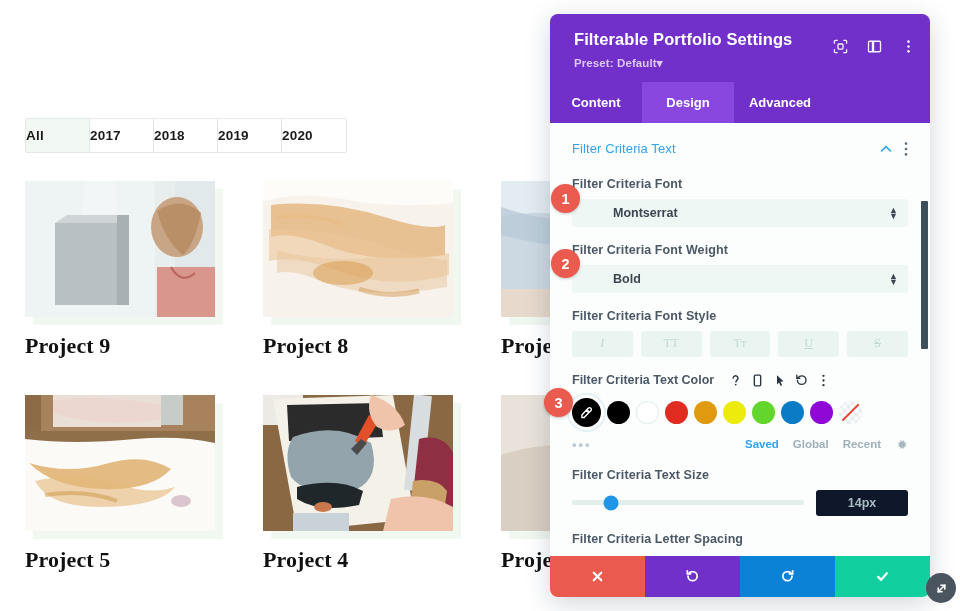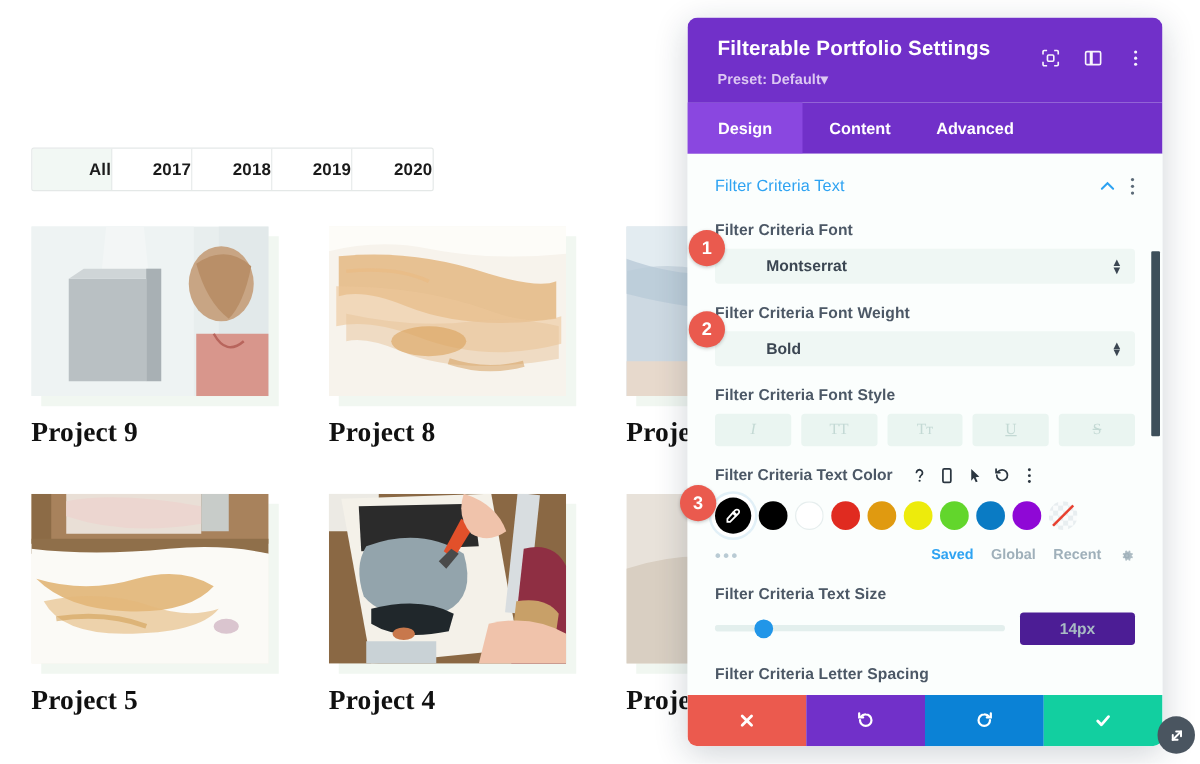--- a/index.html
+++ b/index.html
@@ -13,21 +13,21 @@
 
   
   #portfolio { position: absolute; left: 0; top: 0; width: 600px; height: 611px; }
 
   .filter-bar {
     position: absolute; left: 25px; top: 118px;
     display: flex; border: 1px solid #e4e8e7;
     background: #fff; border-radius: 2px; overflow: hidden;
   }
   .filter-tab {
-    padding: 9px 0; width: 64px; text-align: right;
+    padding: 9px 0; width: 64px; text-align: left;
     font-family: "Liberation Sans", sans-serif;
     font-size: 13.5px; font-weight: 700; color: #1b1b1b;
     border-right: 1px solid #e4e8e7; background: #fff;
     letter-spacing: .2px;
   }
   .filter-tab:last-child { border-right: none; }
   .filter-tab.active { background: #f2f8f4; }
 
   .grid { position: absolute; left: 25px; top: 181px; width: 545px; }
   .grid-row { display: flex; gap: 48px; margin-bottom: 36px; }
@@ -169,21 +169,21 @@
     flex: 1; height: 5px; background: #e3efed;
     border-radius: 3px; position: relative; cursor: pointer;
   }
   .slider-fill { position: absolute; left: 0; top: 0; height: 5px; background: #e3efed; border-radius: 3px; }
   .slider-knob {
     position: absolute; top: 50%; transform: translate(-50%,-50%);
     width: 15px; height: 15px; border-radius: 50%;
     background: #2196e8; cursor: pointer;
   }
   .slider-val {
-    width: 92px; height: 26px; background: #4c1d95;
+    width: 92px; height: 26px; background: #0f172a;
     border-radius: 3px; display: flex; align-items: center;
     justify-content: center; font-size: 12.5px;
     color: #a9bcc4; font-weight: 700;
   }
 
   .action-bar {
     position: absolute; left: 0; bottom: 0;
     width: 380px; height: 41px; display: flex; flex: none;
   }
   .act { flex: 1; display: flex; align-items: center; justify-content: center; cursor: pointer; }
@@ -379,22 +379,22 @@
         </svg>
         <svg class="hdr-ico" viewBox="0 0 16 16" fill="#fff">
           <circle cx="8" cy="2.8" r="1.35"></circle>
             <circle cx="8" cy="8" r="1.35"></circle>
             <circle cx="8" cy="13.2" r="1.35"></circle>
         </svg>
       </div>
     </div>
 
     <div class="tabs">
+      <div class="tab">Content</div>
       <div class="tab active">Design</div>
-      <div class="tab">Content</div>
       <div class="tab">Advanced</div>
     </div>
 
     <div class="panel-body">
 
       <div class="section-head">
         <div class="section-title">Filter Criteria Text</div>
         <svg class="chev" viewBox="0 0 16 16" fill="none" stroke="#2ea3f2" stroke-width="1.6" stroke-linecap="round">
           <path d="M3.5 10L8 5.6 12.5 10"></path>
         </svg>

